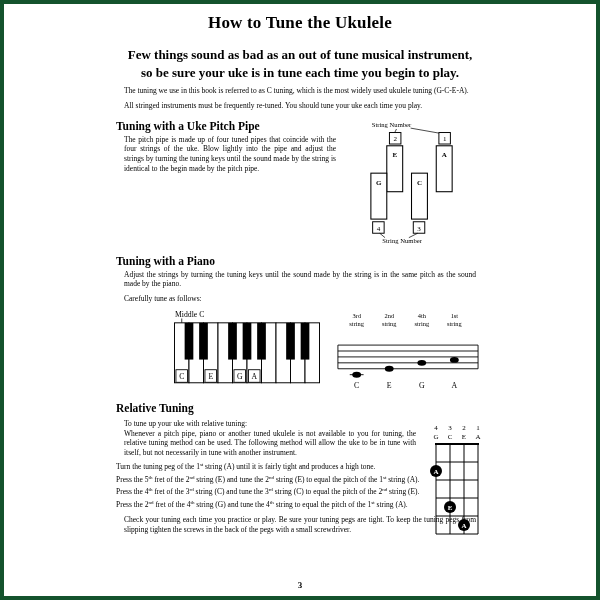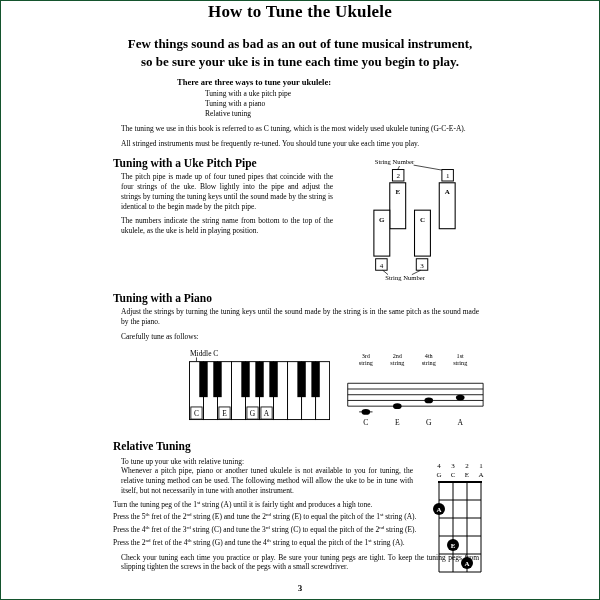--- a/index.html
+++ b/index.html
@@ -1,70 +1,61 @@
 <!DOCTYPE html>
 <html><head>
 <meta charset="utf-8">
 <style>
   * { box-sizing: border-box; }
   html, body { margin: 0; padding: 0; background: #f0f0f0; }
   .page {
     width: 600px; height: 600px; margin: 0 auto; background: #ffffff;
-    border: 1px solid #14532d;
+    border: 4px solid #14532d;
     font-family: "Liberation Serif", serif; color: #000;
-    position: relative; padding: 1px 112px 0 112px; overflow: hidden;
+    position: relative; padding: 9px 112px 0 112px; overflow: hidden;
   }
   .title { font-size: 17px; font-weight: bold; text-align: center; margin: 0; letter-spacing: .2px; }
   .subtitle { font-size: 13px; font-weight: bold; text-align: center; line-height: 1.35; margin-top: 13px; }
   .threeways { margin: 7px 0 0 64px; }
   .threeways-h { font-size: 8.5px; font-weight: bold; }
   .methods { margin: 2px 0 0 28px; }
   .method { font-size: 7.5px; line-height: 1.32; }
   .para { font-size: 7.5px; line-height: 1.3; text-align: justify; margin: 5px 8px 0; }
   .sec-h { font-size: 11.5px; font-weight: bold; margin: 9px 0 3px; }
   .pp-section { position: relative; min-height: 126px; }
   .pp-text { width: 228px; }
   .pp-diagram { position: absolute; right: 8px; top: 0; }
-  .piano-row { display: flex; gap: 12px; align-items: flex-start; margin: 5px 0 0 76px; }
+  .piano-row { display: flex; gap: 12px; align-items: flex-start; margin: 5px 0 0 58px; }
   .rel-section { position: relative; }
   .rel-body { width: 308px; position: relative; }
   .step { font-size: 7.5px; line-height: 1.3; text-align: justify; margin: 0 0 3px; }
   .step sup, .para sup { font-size: 5px; line-height: 0; }
   .fret-diagram { position: absolute; right: -6px; top: 20px; }
   .page-num { position: absolute; bottom: 6px; left: 0; right: 0; text-align: center; font-size: 9px; font-weight: bold; }
   svg text { font-family: "Liberation Serif", serif; }
 </style>
 </head>
 <body>
 
 <div class="page">
 
   <h1 class="title">How to Tune the Ukulele</h1>
   <div class="subtitle">
     <div>Few things sound as bad as an out of tune musical instrument,</div>
     <div>so be sure your uke is in tune each time you begin to play.</div>
   </div>
 
-  <div class="threeways">
-    <div class="threeways-h">There are three ways to tune your ukulele:</div>
-    <div class="methods">
-      <div class="method">Tuning with a uke pitch pipe</div>
-      <div class="method">Tuning with a piano</div>
-      <div class="method">Relative tuning</div>
-    </div>
-  </div>
 
   <p class="para">The tuning we use in this book is referred to as C tuning, which is the most widely used ukulele tuning (G-C-E-A).</p>
   <p class="para">All stringed instruments must be frequently re-tuned.  You should tune your uke each time you play.</p>
 
   <div class="pp-section">
     <h2 class="sec-h">Tuning with a Uke Pitch Pipe</h2>
     <div class="pp-text">
       <p class="para" style="margin-top:0">The pitch pipe is made up of four tuned pipes that coincide with the four strings of the uke. Blow lightly into the pipe and adjust the strings by turning the tuning keys until the sound made by the string is identical to the begin made by the pitch pipe.</p>
-      <p class="para">The numbers indicate the string name from bottom to the top of the ukulele, as the uke is held in playing position.</p>
     </div>
 
     <svg class="pp-diagram" width="106" height="124" viewBox="0 0 120 140">
       <text x="2" y="8" font-size="7.5">String Number</text>
       <line x1="30" y1="10" x2="28" y2="14" stroke="#000" stroke-width="0.8"></line>
       <line x1="46" y1="9" x2="80" y2="15" stroke="#000" stroke-width="0.8"></line>
 
       <rect x="22" y="14" width="13" height="13" fill="#fff" stroke="#000" stroke-width="1.1"></rect>
       <text x="28.5" y="24" font-size="8" text-anchor="middle">2</text>
       <rect x="78" y="14" width="13" height="13" fill="#fff" stroke="#000" stroke-width="1.1"></rect>

